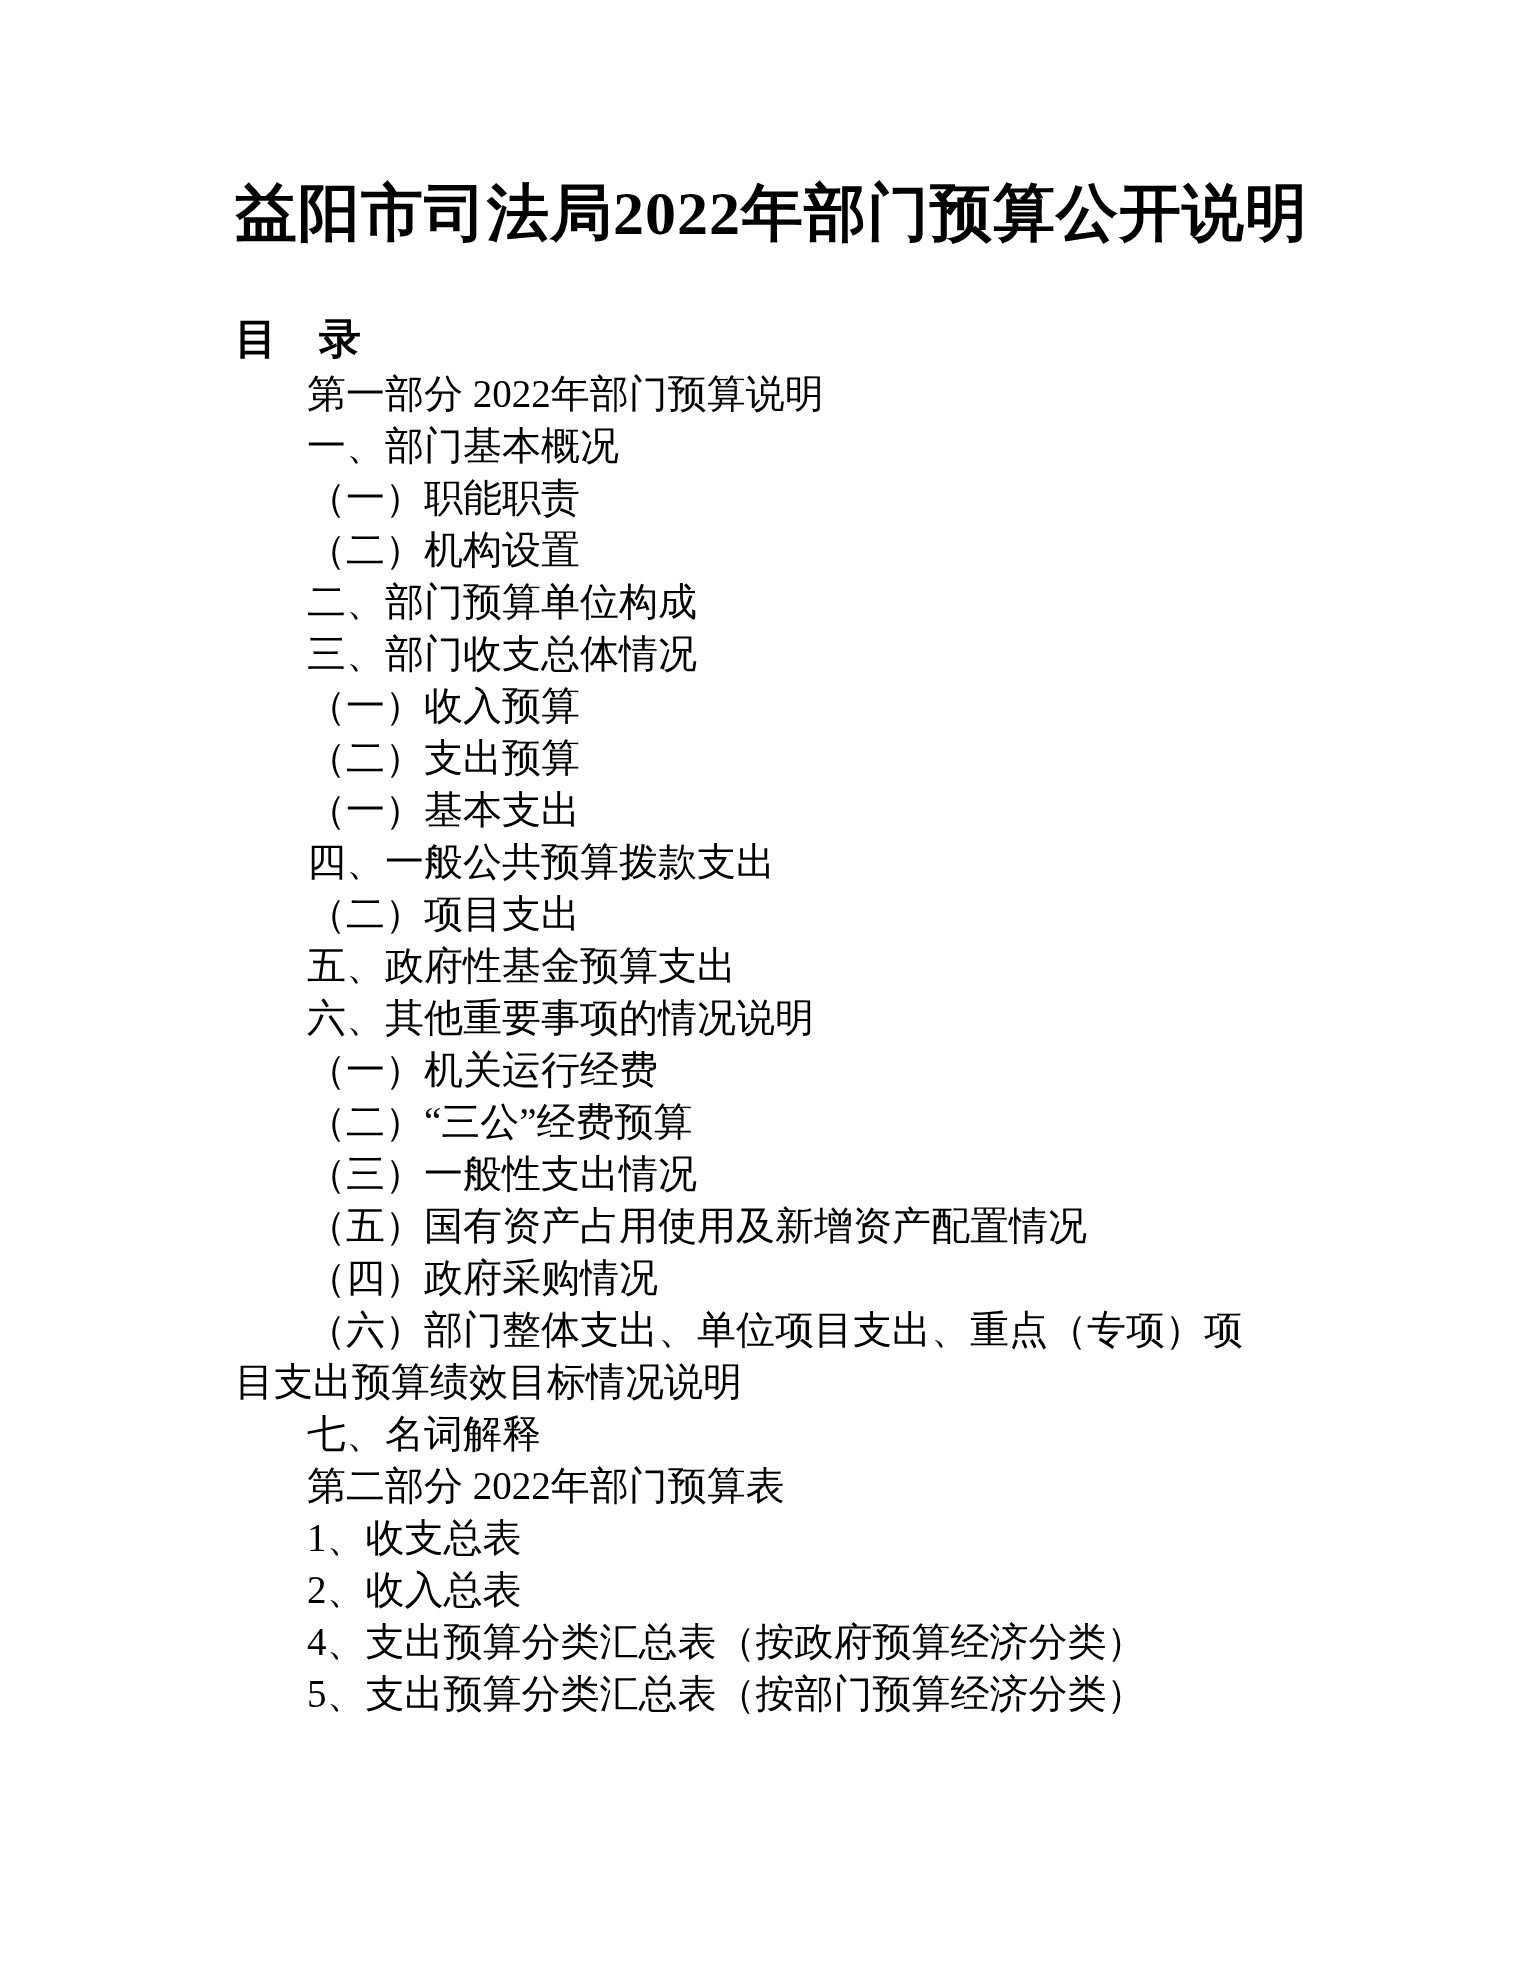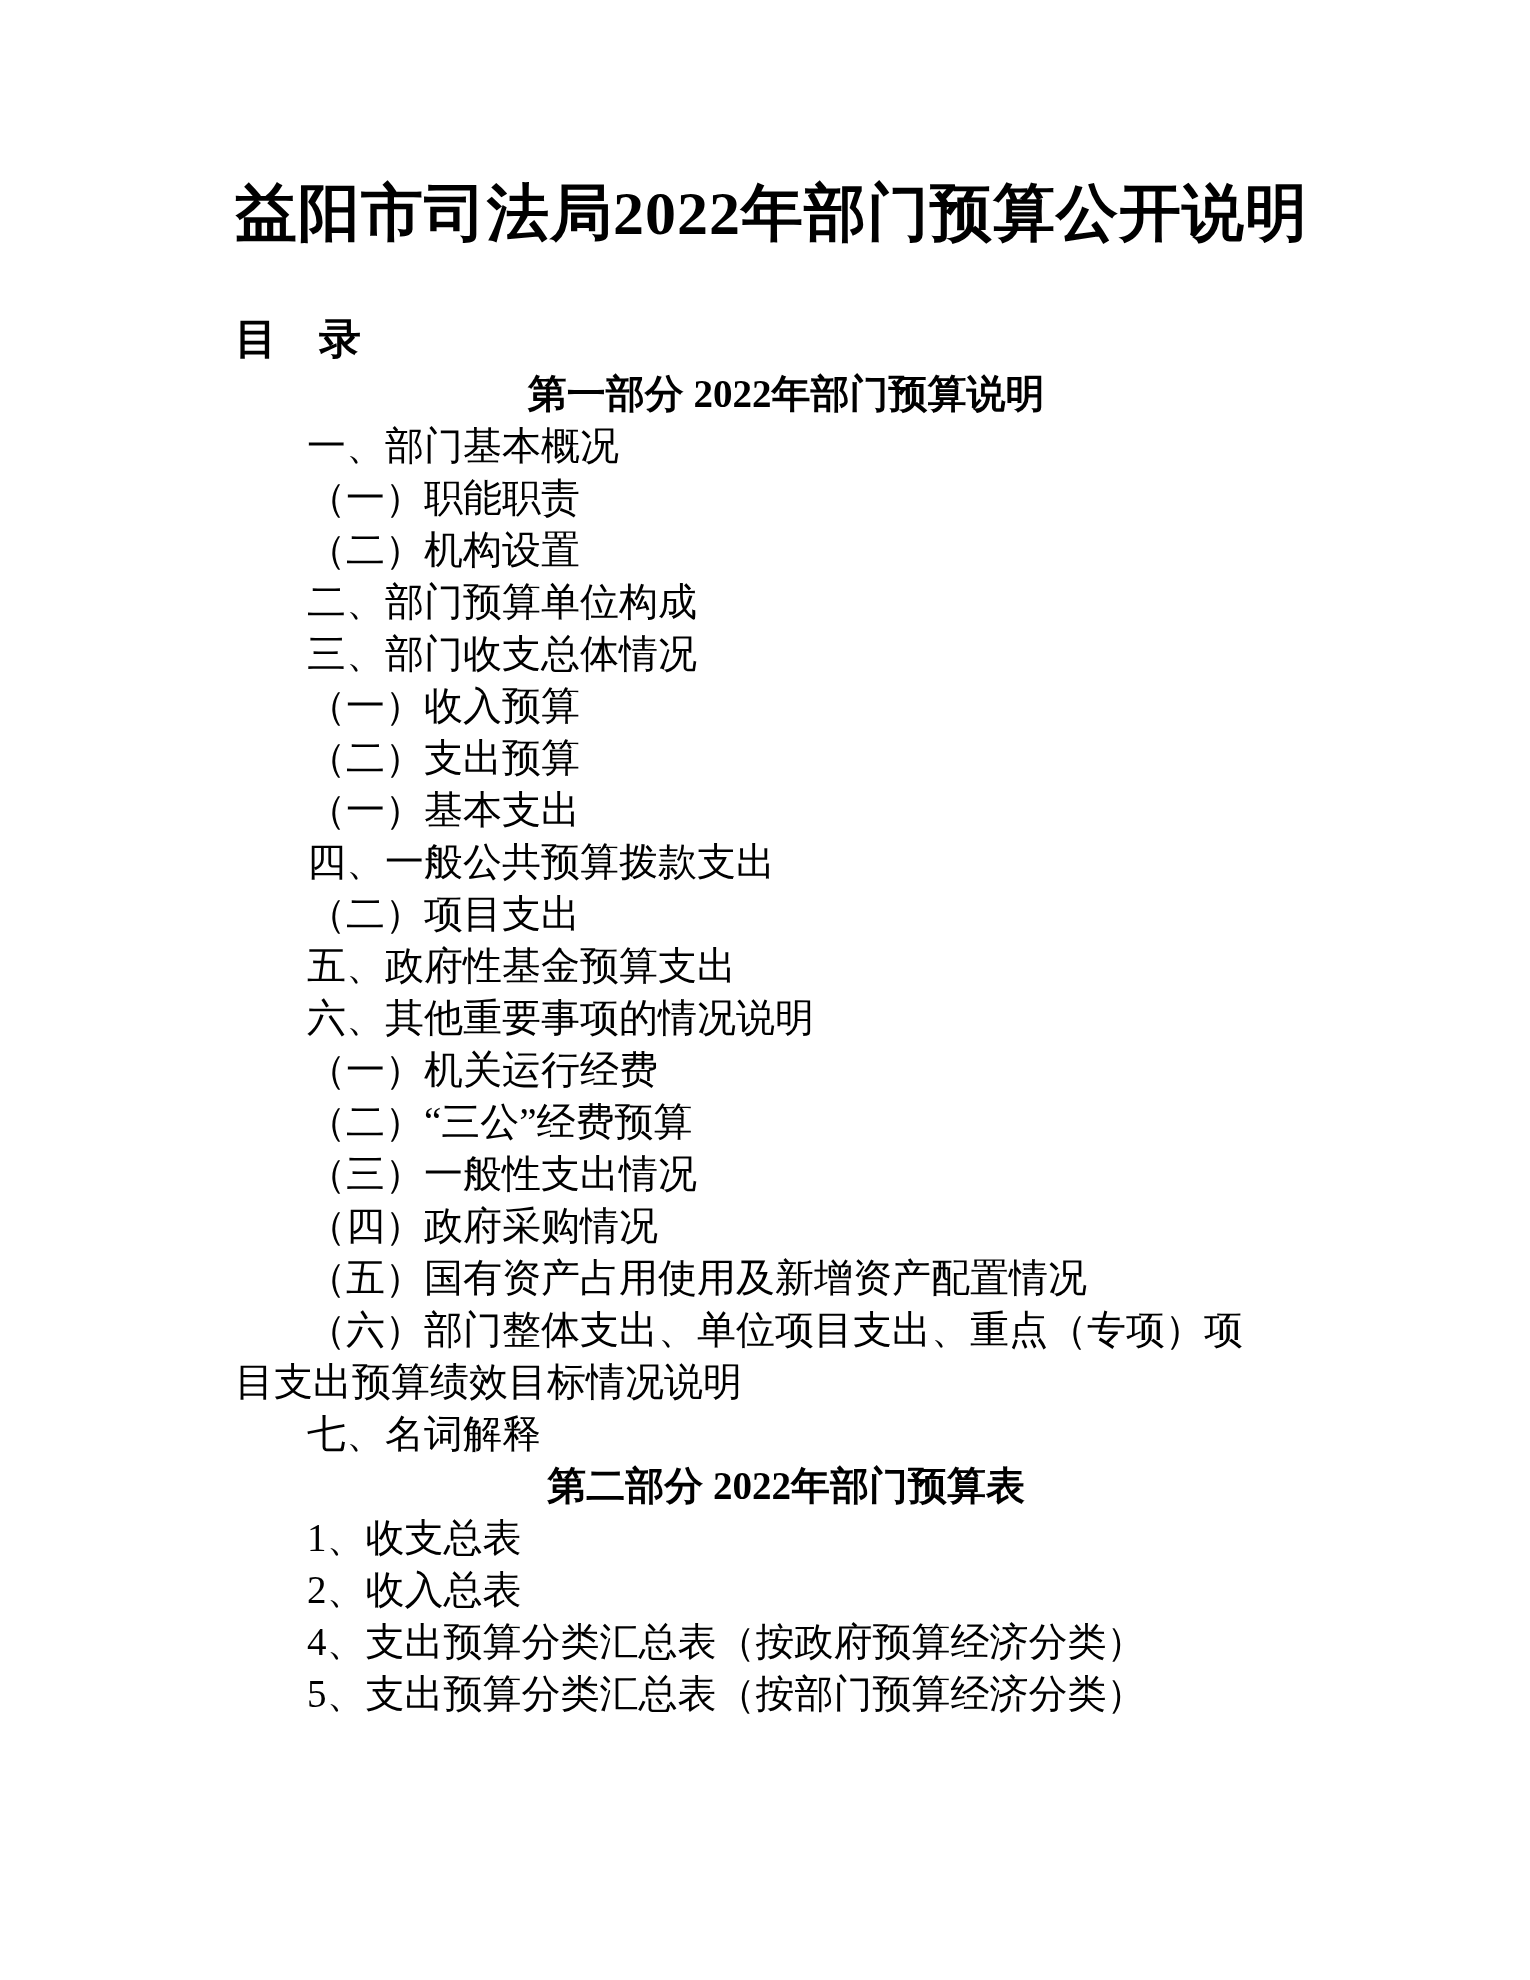--- a/index.html
+++ b/index.html
@@ -44,22 +44,21 @@
     width: 1030px;
   }
   .toc-line {
     font-size: 39px;
     line-height: 52px;
     text-indent: 72px;
     white-space: nowrap;
     font-weight: normal;
   }
   .toc-line.bold {
-    font-weight: bold;
-    text-align: center;
+    font-weight: normal;
   }
   .toc-line.no-indent {
     text-indent: 0;
   }
 </style>
 </head>
 <body>
 
 <div class="doc-page">
 
@@ -77,22 +76,22 @@
       <div class="toc-line">（一）收入预算</div>
       <div class="toc-line">（二）支出预算</div>
       <div class="toc-line">（一）基本支出</div>
       <div class="toc-line">四、一般公共预算拨款支出</div>
       <div class="toc-line">（二）项目支出</div>
       <div class="toc-line">五、政府性基金预算支出</div>
       <div class="toc-line">六、其他重要事项的情况说明</div>
       <div class="toc-line">（一）机关运行经费</div>
       <div class="toc-line">（二）“三公”经费预算</div>
       <div class="toc-line">（三）一般性支出情况</div>
+      <div class="toc-line">（五）国有资产占用使用及新增资产配置情况</div>
       <div class="toc-line">（四）政府采购情况</div>
-      <div class="toc-line">（五）国有资产占用使用及新增资产配置情况</div>
       <div class="toc-line">（六）部门整体支出、单位项目支出、重点（专项）项</div>
       <div class="toc-line no-indent">目支出预算绩效目标情况说明</div>
       <div class="toc-line">七、名词解释</div>
       <div class="toc-line bold">第二部分 2022年部门预算表</div>
       <div class="toc-line">1、收支总表</div>
       <div class="toc-line">2、收入总表</div>
       <div class="toc-line">4、支出预算分类汇总表（按政府预算经济分类）</div>
       <div class="toc-line">5、支出预算分类汇总表（按部门预算经济分类）</div>
     </div>
 

